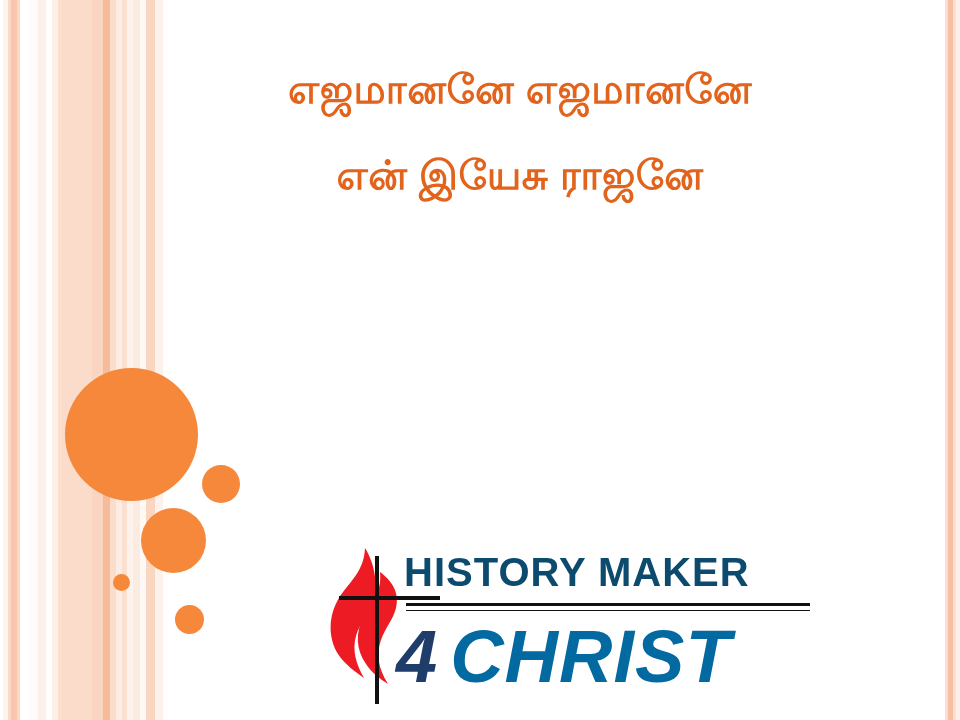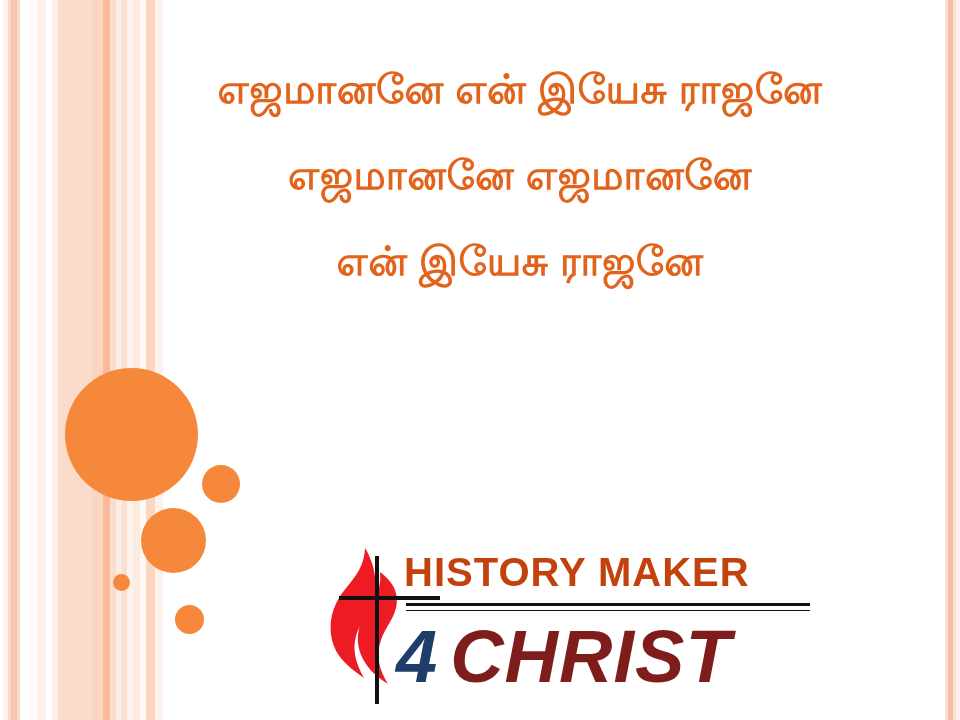--- a/index.html
+++ b/index.html
@@ -125,21 +125,21 @@
     top: 0;
     width: 414px;
     height: 162px;
   }
   .logo-top {
     position: absolute;
     left: 0;
     top: 6px;
     width: 414px;
     height: 48px;
-    color: #c2410c;
+    color: #0c4a6e;
     font-family: "Liberation Sans", sans-serif;
     font-weight: bold;
     font-size: 40px;
     letter-spacing: 1px;
     line-height: 48px;
     white-space: nowrap;
   }
   .logo-rule {
     position: absolute;
     left: 2px;
@@ -164,39 +164,38 @@
     height: 86px;
     line-height: 86px;
     white-space: nowrap;
     font-family: "Liberation Sans", sans-serif;
     font-weight: bold;
     font-style: italic;
     font-size: 74px;
     letter-spacing: -1px;
   }
   .logo-four   { color: #1f3d6b; }
-  .logo-christ { color: #7f1d1d; padding-left: 14px; letter-spacing: 1px; }
+  .logo-christ { color: #0369a1; padding-left: 14px; letter-spacing: 1px; }
 </style>
 </head>
 <body>
 
 <div id="slide">
 
   <div class="stripe-band"></div>
 
   <div class="right-border"></div>
 
   <div class="circle c1"></div>
   <div class="circle c2"></div>
   <div class="circle c3"></div>
   <div class="circle c4"></div>
   <div class="circle c5"></div>
 
   <div class="lyrics">
-    <div class="lyric-line">எஜமானனே என் இயேசு ராஜனே</div>
     <div class="lyric-line">எஜமானனே எஜமானனே</div>
     <div class="lyric-line">என் இயேசு ராஜனே</div>
   </div>
 
   <div class="logo">
 
     <div class="logo-mark">
       <svg width="122" height="162" viewBox="0 0 122 162" xmlns="http://www.w3.org/2000/svg">
 
         <path d="M47 6 C46 30 31 40 21 56 C10 74 10 96 20 112 C27 123 38 130 46 136

